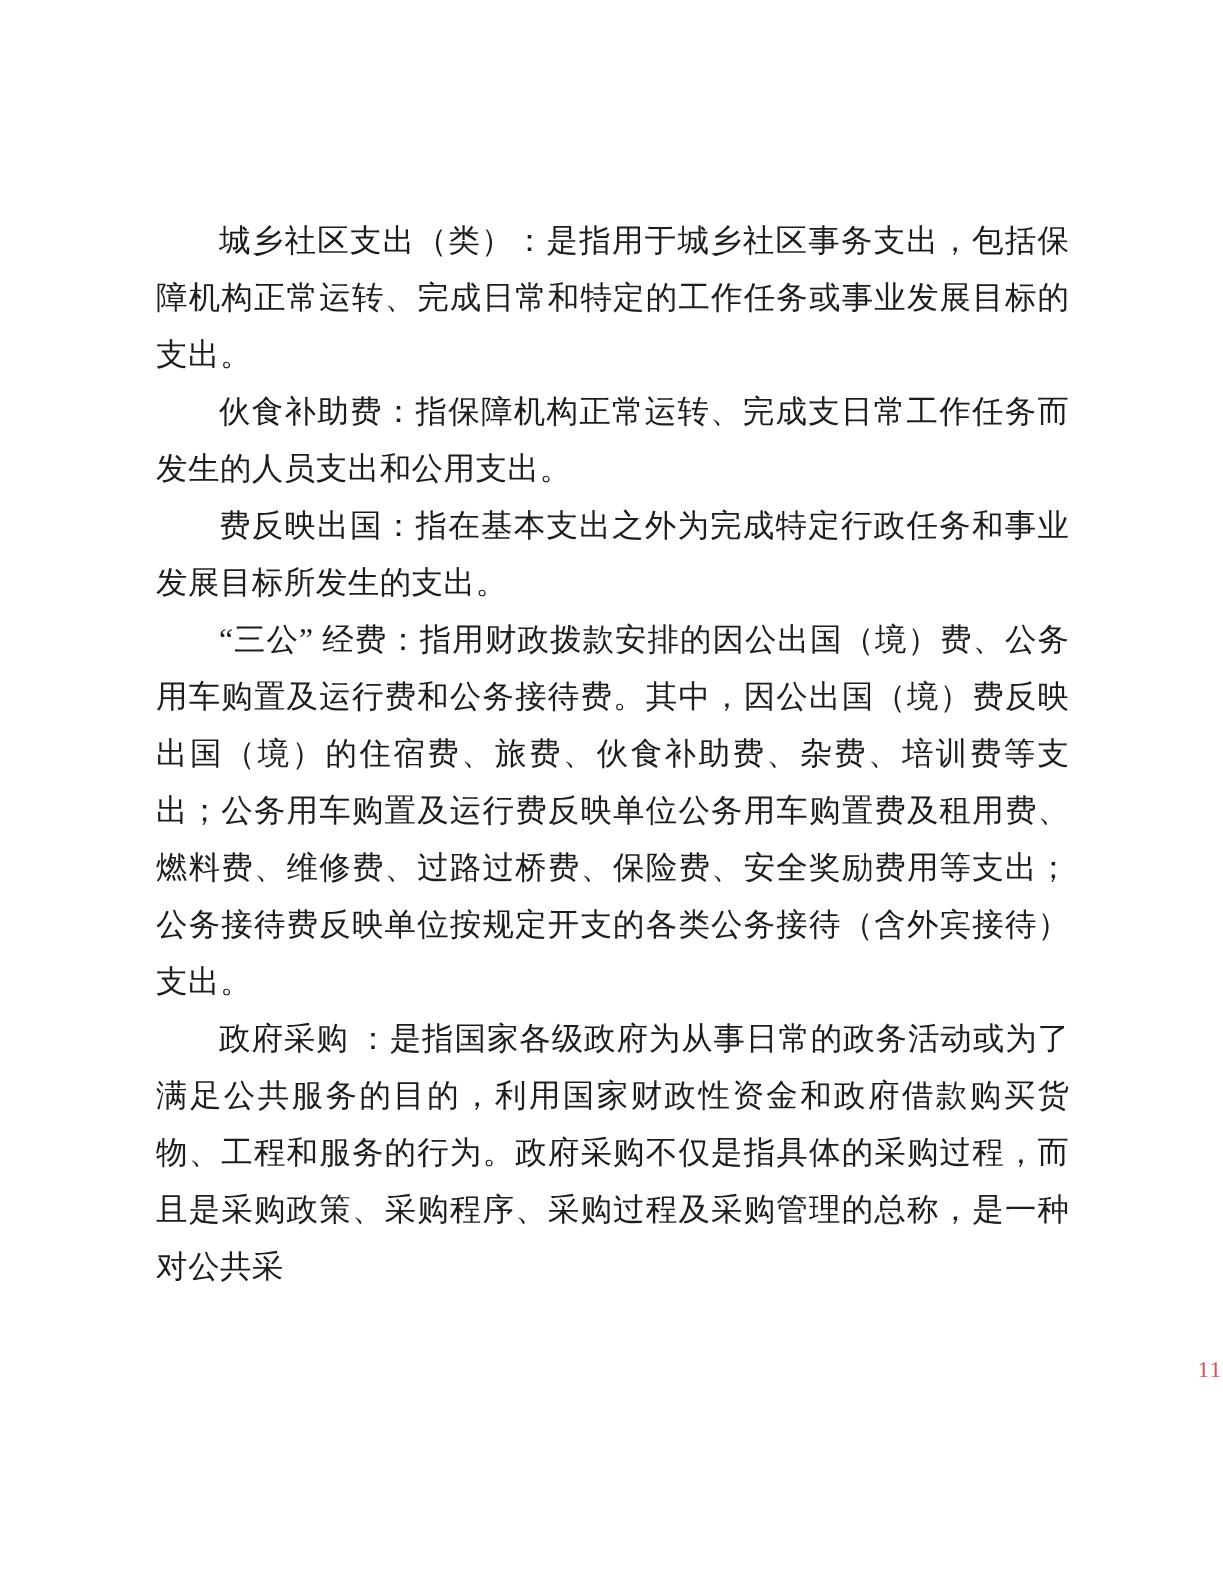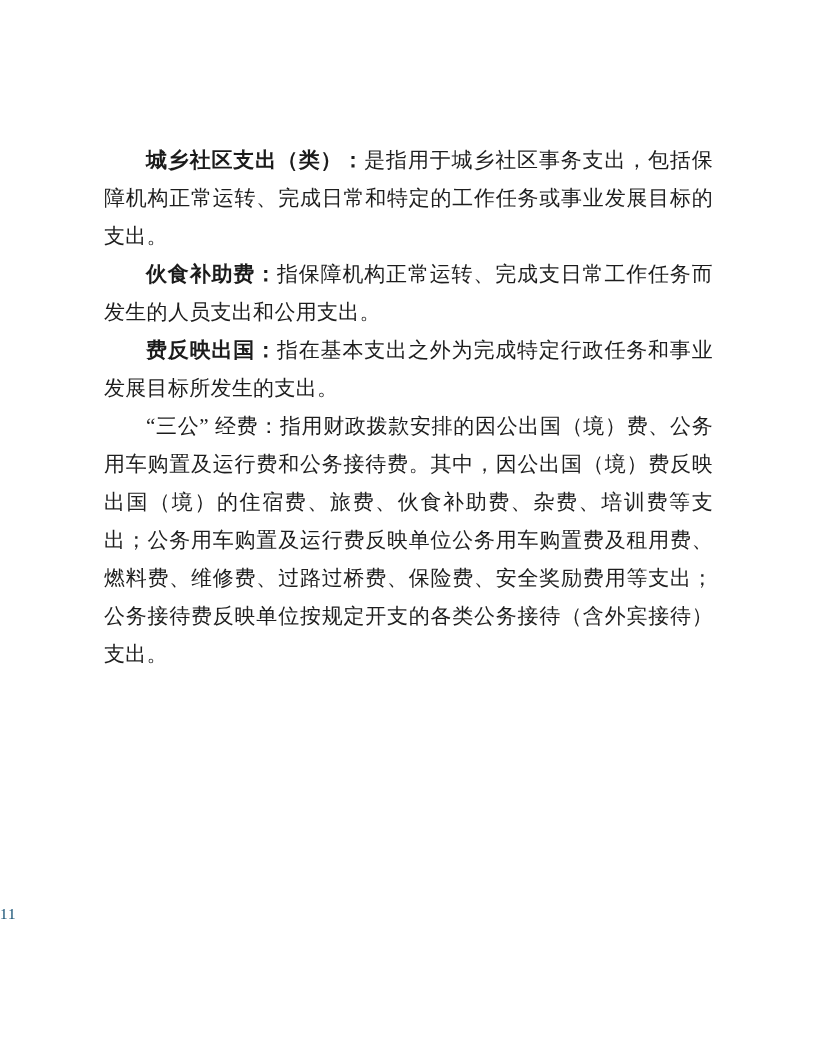--- a/index.html
+++ b/index.html
@@ -29,50 +29,50 @@
     color: #1d1d1d;
     text-align: justify;
     text-justify: inter-character;
     text-align-last: left;
     text-indent: 2em;
     letter-spacing: 0.3px;
     word-break: break-all;
   }
   .doc-content p.para .lead {
     color: #1b1b1b;
-    font-weight: bold;
   }
   .doc-content p.para .lead.bold-lead {
     font-weight: 400;
   }
   .page-footer {
     position: absolute;
     left: 0;
     top: 906px;
     width: 100%;
-    text-align: left;
+    text-align: right;
     font-size: 15px;
-    color: #0c4a6e;
+    color: #ef4444;
     letter-spacing: 1px;
   }
 </style>
 </head>
 <body>
 
 <div class="doc-page">
 
   <div class="doc-content">
 
     <p class="para"><span class="lead">城乡社区支出（类）：</span><span>是指用于城乡社区事务支出，包括保障机构正常运转、完成日常和特定的工作任务或事业发展目标的支出。</span></p>
 
 
     <p class="para"><span class="lead">伙食补助费：</span><span>指保障机构正常运转、完成支日常工作任务而发生的人员支出和公用支出。</span></p>
 
     <p class="para"><span class="lead">费反映出国：</span><span>指在基本支出之外为完成特定行政任务和事业发展目标所发生的支出。</span></p>
 
     <p class="para"><span class="lead bold-lead">“三公” 经费：</span><span>指用财政拨款安排的因公出国（境）费、公务用车购置及运行费和公务接待费。其中，因公出国（境）费反映出国（境）的住宿费、旅费、伙食补助费、杂费、培训费等支出；公务用车购置及运行费反映单位公务用车购置费及租用费、燃料费、维修费、过路过桥费、保险费、安全奖励费用等支出；公务接待费反映单位按规定开支的各类公务接待（含外宾接待）支出。</span></p>
 
+    <p class="para"><span class="lead">政府采购 ：</span><span>是指国家各级政府为从事日常的政务活动或为了满足公共服务的目的，利用国家财政性资金和政府借款购买货物、工程和服务的行为。政府采购不仅是指具体的采购过程，而且是采购政策、采购程序、采购过程及采购管理的总称，是一种对公共采</span></p>
 
   </div>
 
   <div class="page-footer">11</div>
 
 </div>
 
 </body></html>

